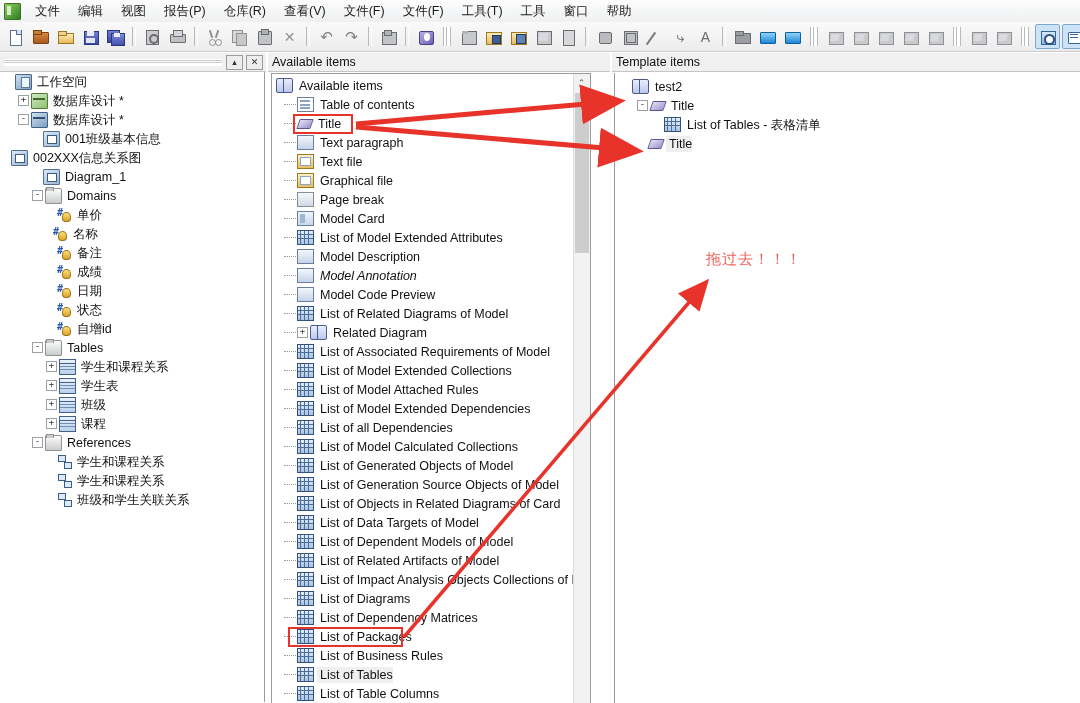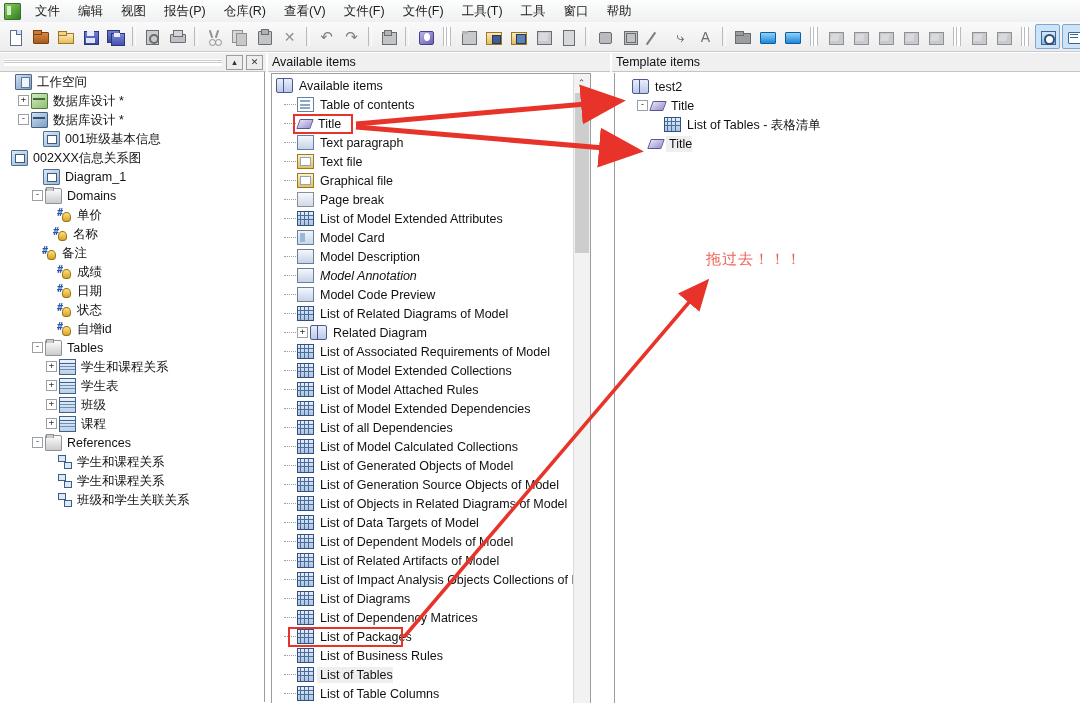--- a/index.html
+++ b/index.html
@@ -428,21 +428,21 @@
       <div class="tnode" style="padding-left: 46px;">
         <span class="expander none"></span>
         <span class="ico ico-domain"></span>
         <span class="tlabel">单价</span>
       </div>
       <div class="tnode" style="padding-left: 42px;">
         <span class="expander none"></span>
         <span class="ico ico-domain"></span>
         <span class="tlabel">名称</span>
       </div>
-      <div class="tnode" style="padding-left: 31px;">
+      <div class="tnode" style="padding-left: 46px;">
         <span class="expander none"></span>
         <span class="ico ico-domain"></span>
         <span class="tlabel">备注</span>
       </div>
       <div class="tnode" style="padding-left: 46px;">
         <span class="expander none"></span>
         <span class="ico ico-domain"></span>
         <span class="tlabel">成绩</span>
       </div>
       <div class="tnode" style="padding-left: 46px;">
@@ -543,27 +543,27 @@
           <span class="ico-fileY"></span>
           <span class="tlabel">Graphical file</span>
         </div>
         <div class="tnode" style="padding-left: 12px;">
           <span style="width: 12px; flex: 0 0 auto; border-top: 1px dotted rgb(154, 156, 158); height: 1px; margin-right: 1px;"></span>
           <span class="ico-pagebreak"></span>
           <span class="tlabel">Page break</span>
         </div>
         <div class="tnode" style="padding-left: 12px;">
           <span style="width: 12px; flex: 0 0 auto; border-top: 1px dotted rgb(154, 156, 158); height: 1px; margin-right: 1px;"></span>
-          <span class="ico-grid"></span>
-          <span class="tlabel">List of Model Extended Attributes</span>
-        </div>
-        <div class="tnode" style="padding-left: 12px;">
-          <span style="width: 12px; flex: 0 0 auto; border-top: 1px dotted rgb(154, 156, 158); height: 1px; margin-right: 1px;"></span>
           <span class="ico-card"></span>
           <span class="tlabel">Model Card</span>
+        </div>
+        <div class="tnode" style="padding-left: 12px;">
+          <span style="width: 12px; flex: 0 0 auto; border-top: 1px dotted rgb(154, 156, 158); height: 1px; margin-right: 1px;"></span>
+          <span class="ico-grid"></span>
+          <span class="tlabel">List of Model Extended Attributes</span>
         </div>
         <div class="tnode" style="padding-left: 12px;">
           <span style="width: 12px; flex: 0 0 auto; border-top: 1px dotted rgb(154, 156, 158); height: 1px; margin-right: 1px;"></span>
           <span class="ico-para"></span>
           <span class="tlabel">Model Description</span>
         </div>
         <div class="tnode" style="padding-left: 12px; font-style: italic;">
           <span style="width: 12px; flex: 0 0 auto; border-top: 1px dotted rgb(154, 156, 158); height: 1px; margin-right: 1px;"></span>
           <span class="ico-para"></span>
           <span class="tlabel">Model Annotation</span>
@@ -620,21 +620,21 @@
           <span class="tlabel">List of Generated Objects of Model</span>
         </div>
         <div class="tnode" style="padding-left: 12px;">
           <span style="width: 12px; flex: 0 0 auto; border-top: 1px dotted rgb(154, 156, 158); height: 1px; margin-right: 1px;"></span>
           <span class="ico-grid"></span>
           <span class="tlabel">List of Generation Source Objects of Model</span>
         </div>
         <div class="tnode" style="padding-left: 12px;">
           <span style="width: 12px; flex: 0 0 auto; border-top: 1px dotted rgb(154, 156, 158); height: 1px; margin-right: 1px;"></span>
           <span class="ico-grid"></span>
-          <span class="tlabel">List of Objects in Related Diagrams of Model</span>
+          <span class="tlabel">List of Objects in Related Diagrams of Card</span>
         </div>
         <div class="tnode" style="padding-left: 12px;">
           <span style="width: 12px; flex: 0 0 auto; border-top: 1px dotted rgb(154, 156, 158); height: 1px; margin-right: 1px;"></span>
           <span class="ico-grid"></span>
           <span class="tlabel">List of Data Targets of Model</span>
         </div>
         <div class="tnode" style="padding-left: 12px;">
           <span style="width: 12px; flex: 0 0 auto; border-top: 1px dotted rgb(154, 156, 158); height: 1px; margin-right: 1px;"></span>
           <span class="ico-grid"></span>
           <span class="tlabel">List of Dependent Models of Model</span>

